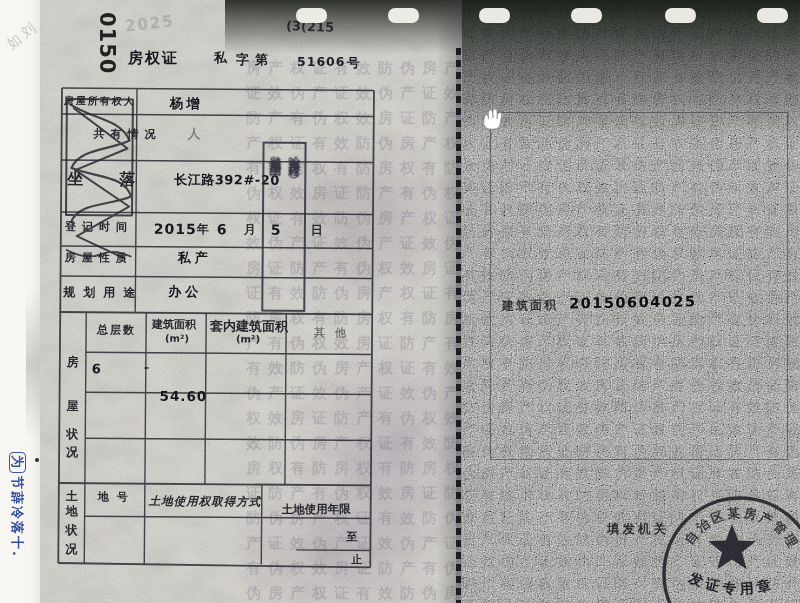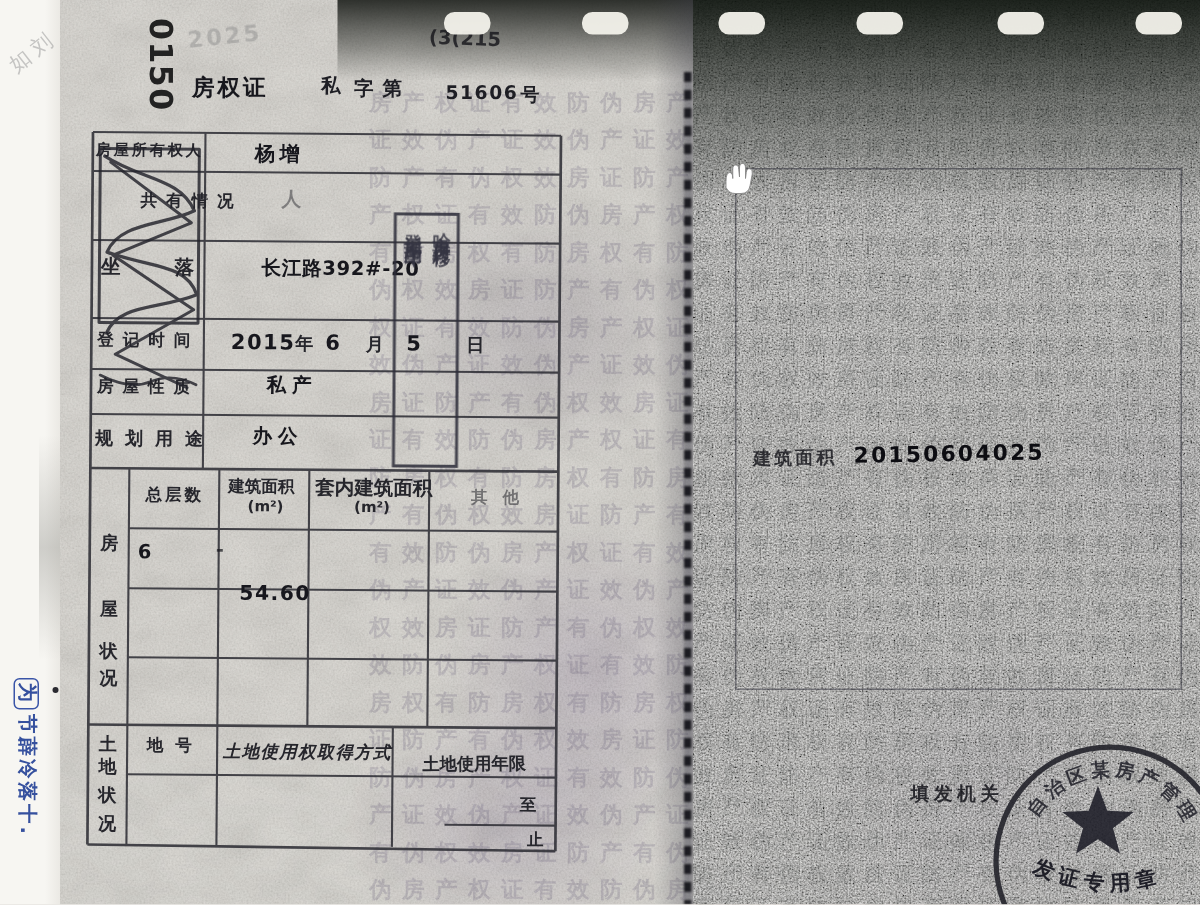--- a/index.html
+++ b/index.html
@@ -172,21 +172,21 @@
       <line x1="288" y1="312" x2="288" y2="483"></line>
       <line x1="265" y1="483" x2="265" y2="563"></line>
     </svg>
 
     <div class="t lbl" style="left:64px;top:95px;font-size:10px;letter-spacing:2px;">房屋所有权人</div>
     <div class="t val" style="left:170px;top:95px;font-size:13.5px;letter-spacing:3px;">杨增</div>
 
     <div class="t lbl" style="left:66px;top:128px;font-size:11px;letter-spacing:6px;margin-left:28px;">共有情况</div>
     <div class="t" style="left:188px;top:126px;font-size:13px;opacity:.45;font-weight:bold;">人</div>
 
-    <div class="t lbl" style="left:68px;top:172px;font-size:13px;letter-spacing:36px;">坐落</div>
+    <div class="t lbl" style="left:68px;top:172px;font-size:16px;letter-spacing:36px;font-family:Liberation Mono, monospace;">坐落</div>
     <div class="t val" style="left:175px;top:172px;font-size:13px;letter-spacing:.5px;">长江路392#-20</div>
 
     <div class="t lbl" style="left:66px;top:221px;font-size:11px;letter-spacing:6px;text-align:right;">登记时间</div>
     <div>
       <span class="t val" style="left:155px;top:221px;font-size:14px;letter-spacing:1px;">2015</span>
       <span class="t lbl" style="left:198px;top:222px;font-size:12px;">年</span>
       <span class="t val" style="left:218px;top:221px;font-size:14px;">6</span>
       <span class="t lbl" style="left:245px;top:222px;font-size:12px;">月</span>
       <span class="t val" style="left:272px;top:221px;font-size:14px;">5</span>
       <span class="t lbl" style="left:312px;top:222px;font-size:12px;">日</span>

